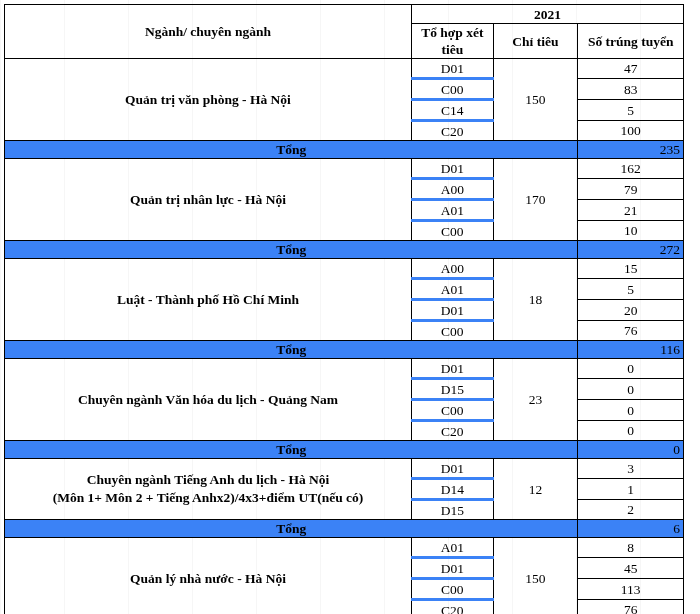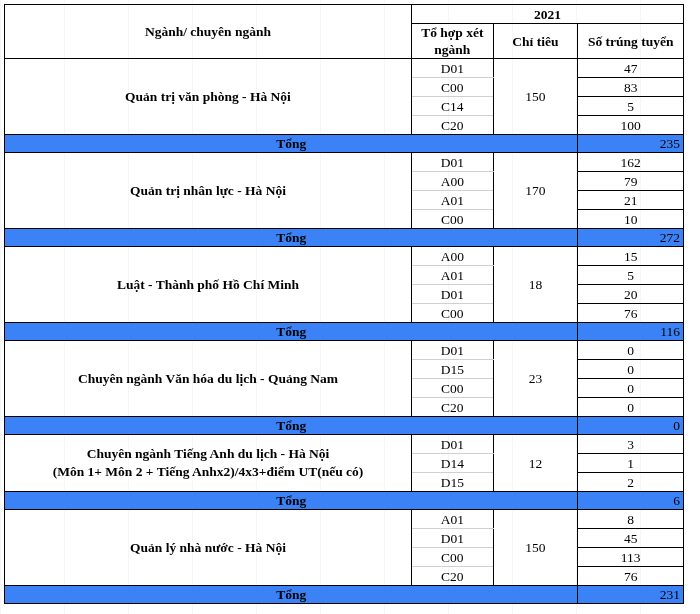--- a/index.html
+++ b/index.html
@@ -6,21 +6,21 @@
   body { width:700px; height:614px; position:relative; overflow:hidden;
          font-family: "Liberation Serif", "DejaVu Serif", serif; color:#000; }
   .gridbg { position:absolute; inset:0;
     background-image: linear-gradient(to right, #e6e6e6 1px, transparent 1px);
     background-size: 64px 100%; opacity:0.35; }
   table { position:absolute; left:4px; top:4px; border-collapse:collapse; table-layout:fixed; width:680px; }
   td { border:1px solid #000; padding:0 3px; height:18px; font-size:13.5px; line-height:17px; overflow:hidden; white-space:nowrap; }
   .c1 { width:389px; } .c2 { width:78px; } .c3 { width:81px; } .c4 { width:101px; }
   .hdr { font-weight:bold; text-align:center; }
   .major { font-weight:bold; text-align:center; white-space:normal; line-height:18px; }
-  .combo { text-align:center; border-top:1px solid #3b82f6; border-bottom:1px solid #d0d0d0; }
+  .combo { text-align:center; border-top:3px solid #3b82f6; border-bottom:1px solid #d0d0d0; }
   .combo.first { border-top:1px solid #000; }
   .combo.last { border-bottom:1px solid #000; }
   .quota { text-align:center;border-radius:19px; }
   .num { text-align:center; }
   .total td { background:#3b82f6; font-weight:bold; height:17px; }
   .total .tl { text-align:center; }
   .total .tv { text-align:right; font-weight:normal; }
 </style>
 </head>
 <body>
@@ -33,21 +33,21 @@
       <col class="c2">
       <col class="c3">
       <col class="c4">
     </colgroup>
   <tbody id="tbody">
     <tr>
       <td rowspan="3" class="hdr" style="height:18px;">Ngành/ chuyên ngành</td>
       <td colspan="3" class="hdr">2021</td>
     </tr>
     <tr>
-      <td rowspan="2" class="hdr" style="white-space:normal;line-height:17px;">Tổ hợp xét ngành</td>
+      <td rowspan="2" class="hdr" style="white-space:normal;line-height:17px;">Tổ hợp xét tiêu</td>
       <td rowspan="2" class="hdr">Chỉ tiêu</td>
       <td rowspan="2" class="hdr">Số trúng tuyển</td>
     </tr>
     <tr></tr>
   <tr>
         <td rowspan="4" class="major">
           <div>Quản trị văn phòng - Hà Nội</div>
         </td>
         <td class="combo first">D01</td>
         <td rowspan="4" class="quota">150</td>

